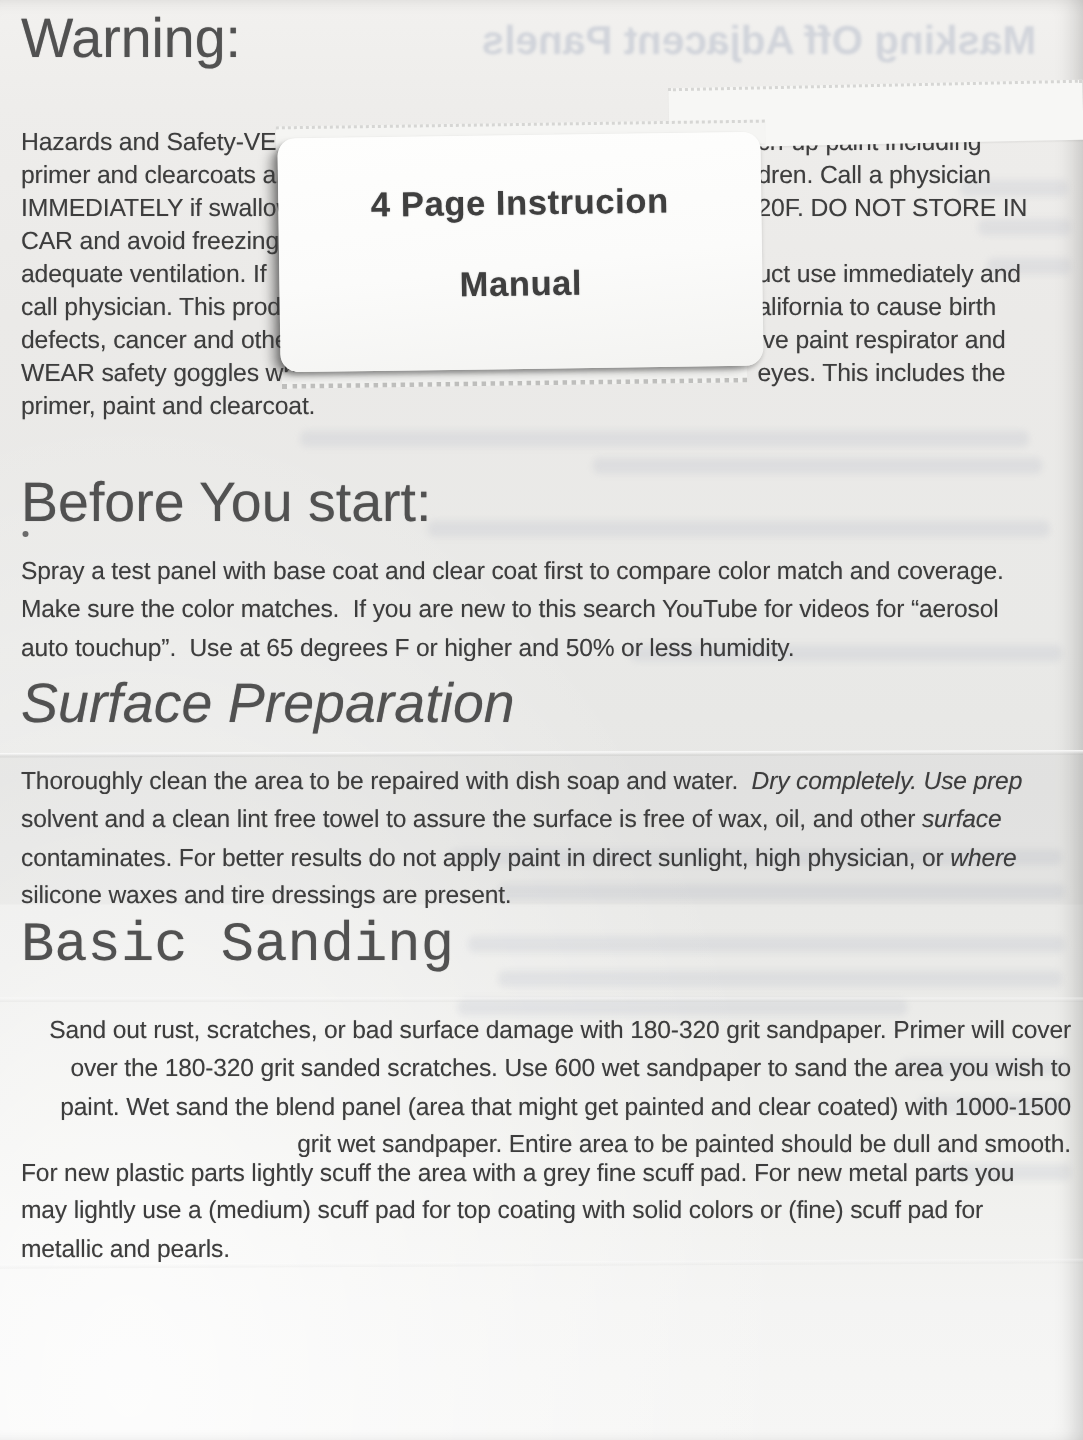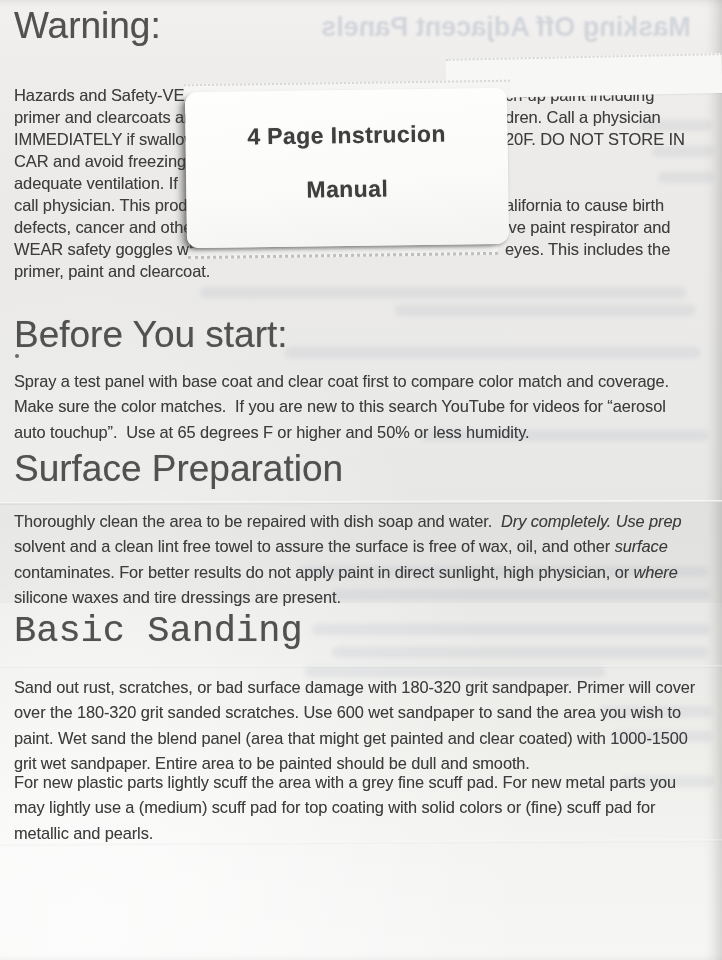--- a/index.html
+++ b/index.html
@@ -111,20 +111,21 @@
       </div>
       <div class="wrow">
         <span class="wl">IMMEDIATELY if swallow</span>
         <span class="wr">20F. DO NOT STORE IN</span>
       </div>
       <div class="wrow">
         <span class="wl">CAR and avoid freezing.</span>
       </div>
       <div class="wrow">
         <span class="wl">adequate ventilation. If</span>
+        <span class="wr">uct use immediately and</span>
       </div>
       <div class="wrow">
         <span class="wl">call physician. This produ</span>
         <span class="wr">alifornia to cause birth</span>
       </div>
       <div class="wrow">
         <span class="wl">defects, cancer and othe</span>
         <span class="wr">ive paint respirator and</span>
       </div>
       <div class="wrow">
@@ -145,33 +146,33 @@
   </div>
 
   <div class="h" style="top:298px;margin-top:16px;">Before You start:</div>
   <div id="stray-dot"></div>
   <div class="para" style="top:369px;">
       <div class="tline">Spray a test panel with base coat and clear coat first to compare color match and coverage.</div>
       <div class="tline">Make sure the color matches.  If you are new to this search YouTube for videos for “aerosol</div>
       <div class="tline">auto touchup”.  Use at 65 degrees F or higher and 50% or less humidity.</div>
     </div>
 
-  <div class="h" style="top:448px;">Surface Preparation</div>
+  <div class="h" style="top:448px;font-style:italic;">Surface Preparation</div>
   <div class="crease" style="top:501px;transform:rotate(-0.15deg);"></div>
   <div id="band-dark"></div>
   <div class="para" style="top:509px;">
       <div class="tline"><span>Thoroughly clean the area to be repaired with dish soap and water.  </span><em>Dry completely. Use prep</em></div>
       <div class="tline"><span>solvent and a clean lint free towel to assure the surface is free of wax, oil, and other </span><em>surface</em></div>
       <div class="tline"><span>contaminates. For better results do not apply paint in direct sunlight, high physician, or </span><em>where</em></div>
       <div class="tline"><span>silicone waxes and tire dressings are present.</span></div>
     </div>
 
   <div class="h" style="top:610px;font-family:Liberation Mono, monospace;">Basic Sanding</div>
   <div class="crease" style="top:665px;opacity:0.5;"></div>
-  <div class="para" style="top:675px;">
+  <div class="para" style="top:675px;text-align:right;">
       <div class="tline">Sand out rust, scratches, or bad surface damage with 180-320 grit sandpaper. Primer will cover</div>
       <div class="tline">over the 180-320 grit sanded scratches. Use 600 wet sandpaper to sand the area you wish to</div>
       <div class="tline">paint. Wet sand the blend panel (area that might get painted and clear coated) with 1000-1500</div>
       <div class="tline">grit wet sandpaper. Entire area to be painted should be dull and smooth.</div>
     </div>
   <div class="para" style="top:770px;">
       <div class="tline">For new plastic parts lightly scuff the area with a grey fine scuff pad. For new metal parts you</div>
       <div class="tline">may lightly use a (medium) scuff pad for top coating with solid colors or (fine) scuff pad for</div>
       <div class="tline">metallic and pearls.</div>
     </div>

